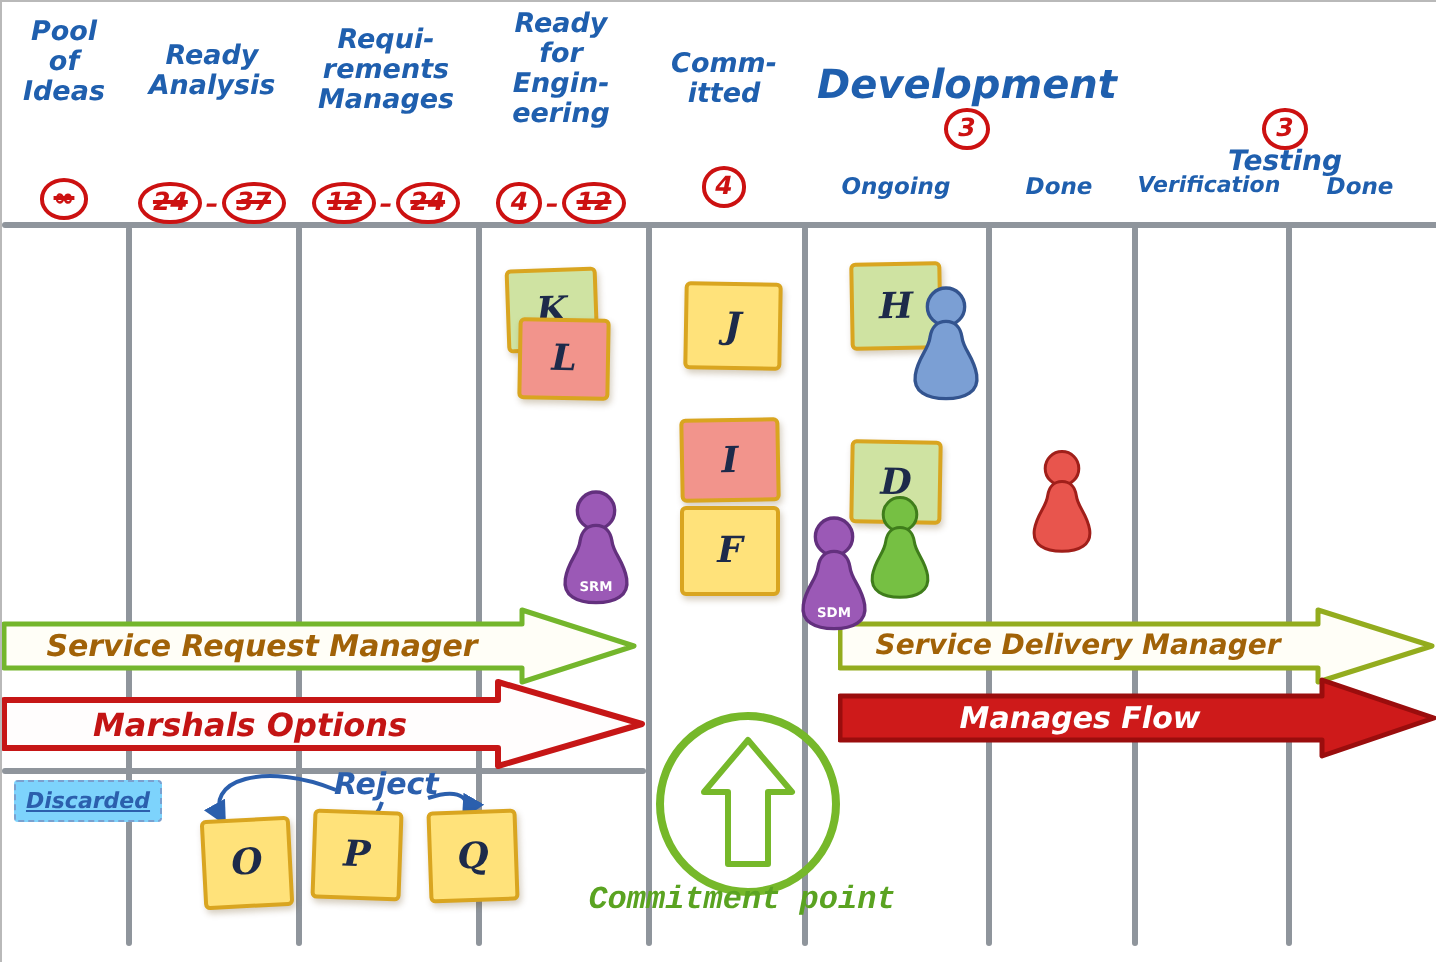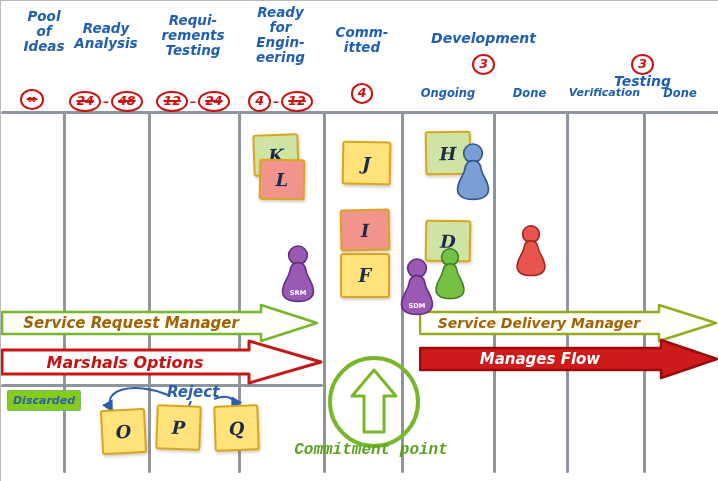--- a/index.html
+++ b/index.html
@@ -38,71 +38,71 @@
   .banner{position:absolute;z-index:5;}
   .banner svg{display:block;}
   .banner-text{position:absolute;top:0;display:flex;align-items:center;justify-content:center;
                font-weight:bold;font-style:italic;white-space:nowrap;}
   .t-green{color:#a16207;} .t-red{color:#c31414;} .t-white{color:#ffffff;}
   
   .commit-circle{position:absolute;z-index:7;overflow:visible;}
   .commit-text{position:absolute;color:#5aa321;font-weight:bold;font-style:italic;
                font-size:16px;text-align:center;z-index:7;}
   
-  .discarded{position:absolute;background:#84cc16;border:1.5px dashed #7aa0cf;border-radius:2px;
+  .discarded{position:absolute;background:#7dd3fc;border:1.5px dashed #7aa0cf;border-radius:2px;
              color:#2b5fad;font-weight:bold;font-style:italic;font-size:11px;
-             display:flex;align-items:center;justify-content:center;z-index:3;}
+             display:flex;align-items:center;justify-content:center;z-index:3;text-decoration:underline;}
   .reject{position:absolute;color:#2b5fad;font-weight:bold;font-style:italic;font-size:15px;z-index:8;}
   .reject-arrows{position:absolute;z-index:8;overflow:visible;}
 </style>
 </head>
 <body>
 
 <div class="stage">
 
   <div class="hline" style="left:0;top:110px;width:718px;"></div>
   <div class="hline" style="left:0;top:383px;width:322px;"></div>
   <div class="vline" style="left:62px;"></div>
   <div class="vline" style="left:147px;"></div>
   <div class="vline" style="left:237px;"></div>
   <div class="vline" style="left:322px;"></div>
   <div class="vline" style="left:400px;"></div>
   <div class="vline" style="left:492px;"></div>
   <div class="vline" style="left:565px;"></div>
   <div class="vline" style="left:642px;"></div>
 
-  <div class="col-header" style="left:14px;top:8px;width:58px;text-align:center;">Pool
+  <div class="col-header" style="left:2px;top:8px;width:58px;text-align:center;">Pool
 of
 Ideas</div>
   <div class="col-header" style="left:64px;top:20px;width:82px;">Ready
 Analysis</div>
   <div class="col-header" style="left:149px;top:12px;width:86px;">Requi-
 rements
-Testing</div>
+Manages</div>
   <div class="col-header" style="left:324px;top:24px;width:74px;">Comm-
 itted</div>
   <div class="col-header" style="left:239px;top:4px;width:81px;">Ready
 for
 Engin-
 eering</div>
-  <div class="col-header" style="left:402px;top:30px;width:161px;font-size:14px;">Development</div>
+  <div class="col-header" style="left:402px;top:30px;width:161px;font-size:20px;">Development</div>
   <div class="col-header" style="left:567px;top:32px;width:149px;font-size:14px;margin-top:41px;">Testing</div>
 
   <div class="sub-header" style="left:402px;top:85px;width:90px;">Ongoing</div>
   <div class="sub-header" style="left:492px;top:85px;width:73px;">Done</div>
   <div class="sub-header" style="left:565px;top:85px;width:77px;font-size:11px;">Verification</div>
   <div class="sub-header" style="left:642px;top:85px;width:74px;">Done</div>
 
   <div class="wip-row" style="left:2px;top:88px;width:58px;">
     <span class="wip-badge struck">∞</span>
   </div>
   <div class="wip-row" style="left:64px;top:90px;width:82px;">
     <span class="wip-badge struck">24</span>
     <span class="wip-sep">–</span>
-    <span class="wip-badge struck">48</span>
+    <span class="wip-badge struck">37</span>
   </div>
   <div class="wip-row" style="left:149px;top:90px;width:86px;">
     <span class="wip-badge struck">12</span>
     <span class="wip-sep">–</span>
     <span class="wip-badge struck">24</span>
   </div>
   <div class="wip-row" style="left:239px;top:90px;width:81px;">
     <span class="wip-badge">4</span>
     <span class="wip-sep">–</span>
     <span class="wip-badge struck">12</span>

